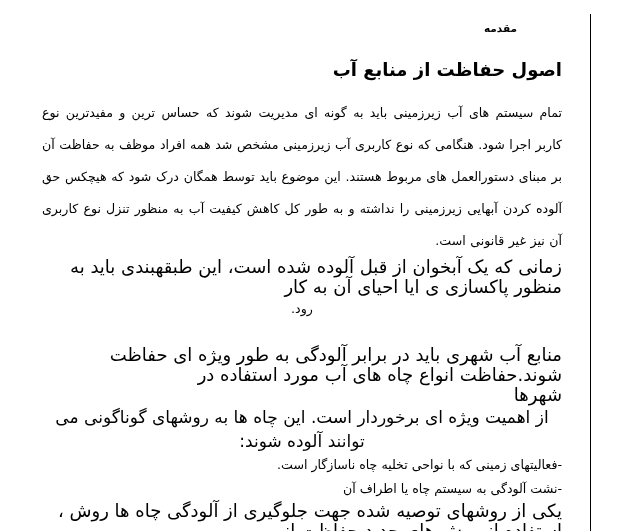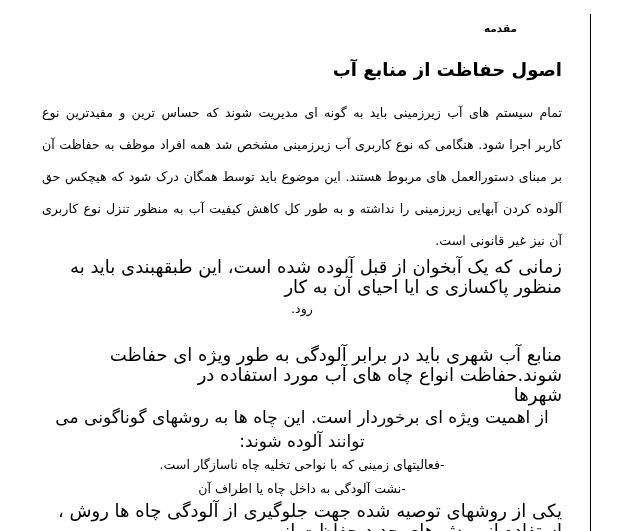--- a/index.html
+++ b/index.html
@@ -112,21 +112,21 @@
     margin: 0;
     direction: rtl;
     text-align: center;
     font-size: 12.6px;
     line-height: 24px;
   }
 
   .bullet-line {
     margin: 0;
     direction: rtl;
-    text-align: center;
+    text-align: right;
     font-size: 12.6px;
     line-height: 24px;
   }
 </style>
 </head>
 <body>
 
 <div class="page">
 
   <div class="page-rule"></div>
@@ -146,19 +146,19 @@
     <div class="para-gap"></div>
 
     <p class="line-right">منابع آب شهری باید در برابر آلودگی به طور ویژه ای حفاظت شوند.حفاظت انواع چاه های آب مورد استفاده در</p>
 
     <p class="line-right">شهرها</p>
 
     <p class="line-indent">از اهمیت ویژه ای برخوردار است. این چاه ها به روشهای گوناگونی می توانند آلوده شوند:</p>
 
     <p class="bullet-line">-فعالیتهای زمینی که با نواحی تخلیه چاه ناسازگار است.</p>
 
-    <p class="bullet-line">-نشت آلودگی به داخل چاه یا اطراف آن</p>
+    <p class="bullet-line">-نشت آلودگی به سیستم چاه یا اطراف آن</p>
 
 
     <p class="line-right">یکی از روشهای توصیه شده جهت جلوگیری از آلودگی چاه ها روش ، استفاده از روش های جدید حفاظت از</p>
 
   </div>
 </div>
 
 </body></html>

